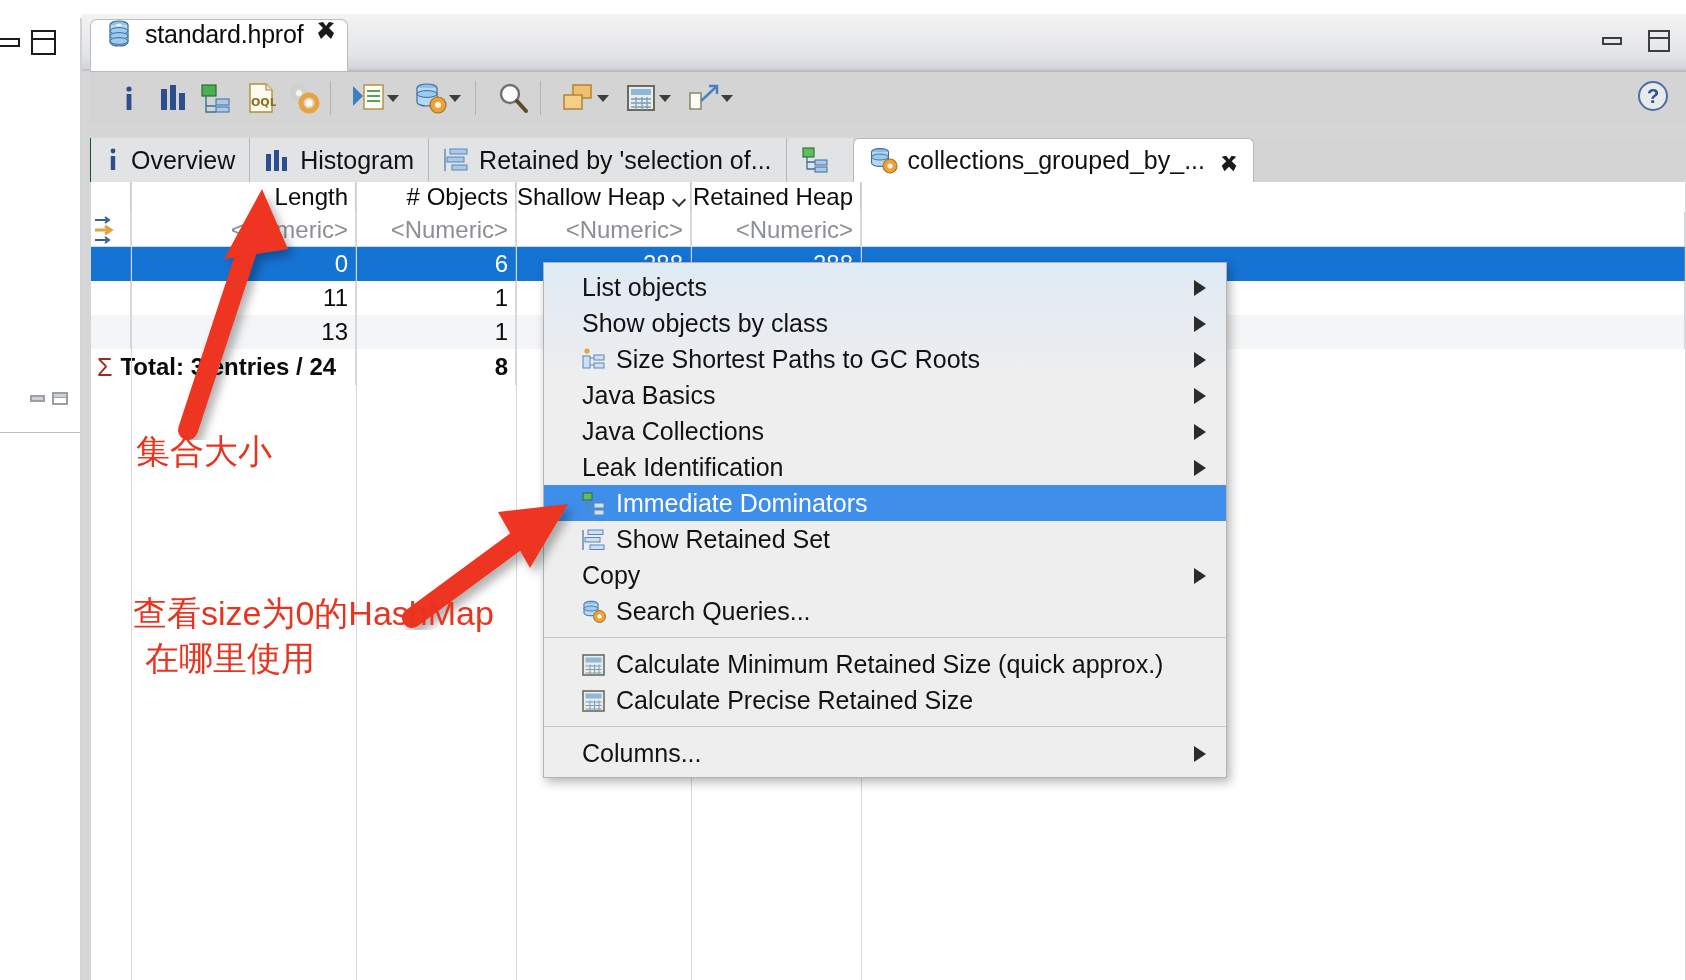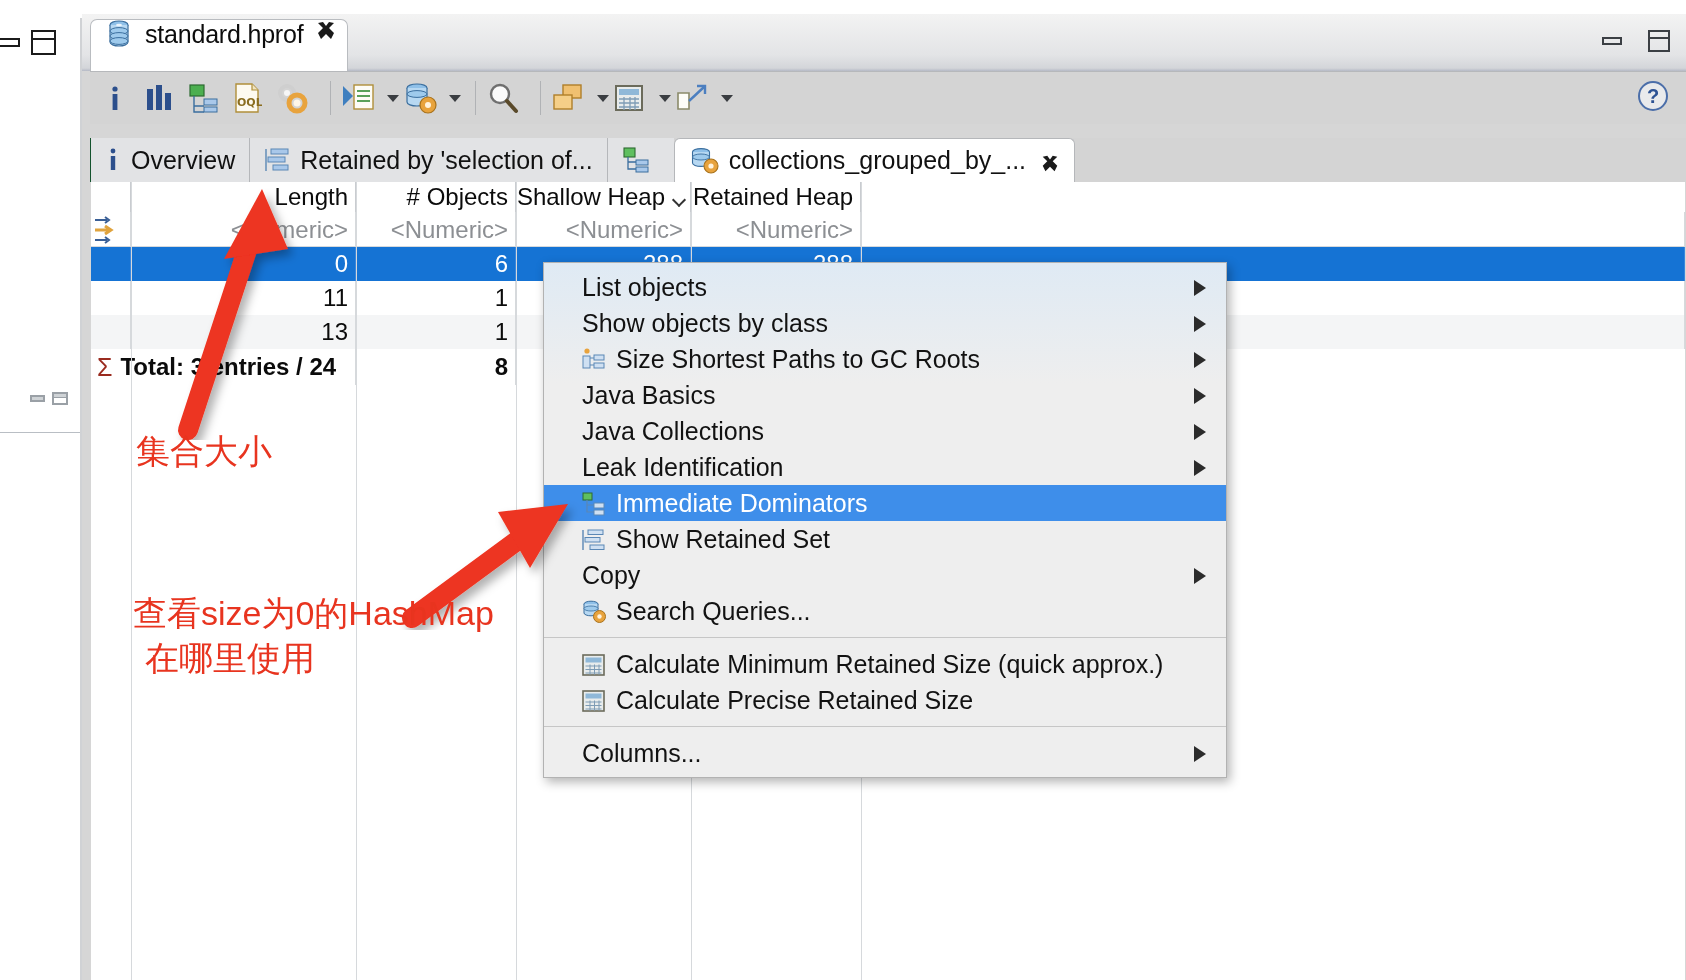--- a/index.html
+++ b/index.html
@@ -117,21 +117,21 @@
   .toolbar {
     position: absolute; left: 8px; top: 57px;
     width: 1596px; height: 53px;
     background: #d4d4d4;
     border-top: 1px solid #b6b8bb;
     display: flex; align-items: center;
     padding-left: 10px;
   }
   .tb-item {
     width: 44px; height: 44px;
-    display: flex; align-items: center; justify-content: flex-start;
+    display: flex; align-items: center; justify-content: flex-end;
     cursor: pointer; position: relative;
   }
   .tb-sep { width: 1px; height: 34px; background: #b0b2b5; margin: 0 10px; }
   .tb-arrow {
     width: 0; height: 0;
     border-left: 6px solid transparent; border-right: 6px solid transparent;
     border-top: 7px solid #3a3d41;
     margin-left: 2px; margin-right: 4px; cursor: pointer;
   }
   .help-btn {
@@ -456,20 +456,30 @@
       <div class="itab">
         <span class="ico">
           <svg width="16" height="26" viewBox="0 0 16 26">
             <circle cx="8" cy="4" r="2.4" fill="#2c4f8c"></circle>
             <rect x="5.8" y="9" width="4.4" height="14" fill="#2c4f8c"></rect>
           </svg>
         </span>
         <span>Overview</span>
       </div>
 
+      <div class="itab">
+        <span class="ico">
+          <svg width="26" height="26" viewBox="0 0 26 26">
+            <rect x="2" y="7" width="5" height="17" fill="#2c4f8c"></rect>
+            <rect x="10" y="3" width="5" height="21" fill="#2c4f8c"></rect>
+            <rect x="18" y="10" width="5" height="14" fill="#2c4f8c"></rect>
+          </svg>
+        </span>
+        <span>Histogram</span>
+      </div>
 
       <div class="itab">
         <span class="ico">
           <svg width="26" height="26" viewBox="0 0 26 26">
             <rect x="7" y="2" width="17" height="5" fill="#a9c8ea" stroke="#5a87b5" stroke-width="1"></rect>
             <rect x="4" y="10" width="17" height="5" fill="#a9c8ea" stroke="#5a87b5" stroke-width="1"></rect>
             <rect x="9" y="18" width="15" height="5" fill="#a9c8ea" stroke="#5a87b5" stroke-width="1"></rect>
             <path d="M2 2 v22" stroke="#5a87b5" stroke-width="1.4"></path>
           </svg>
         </span>

